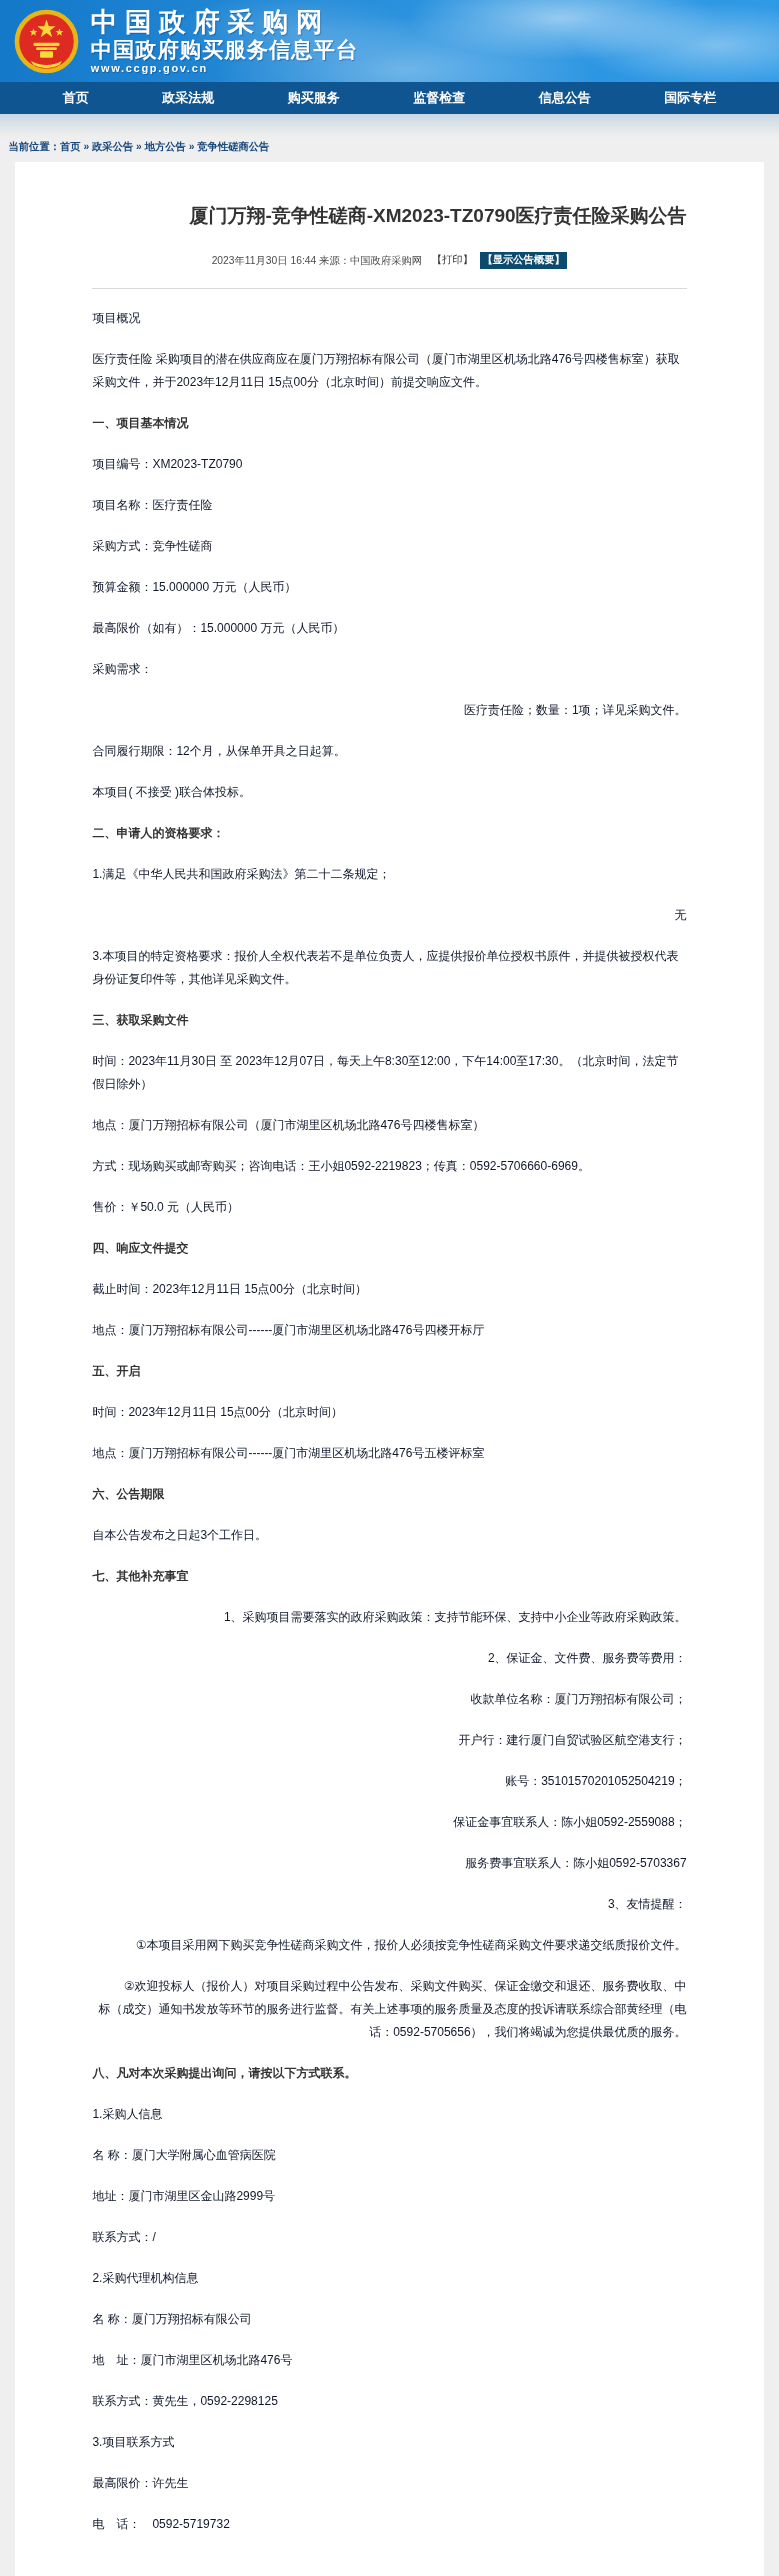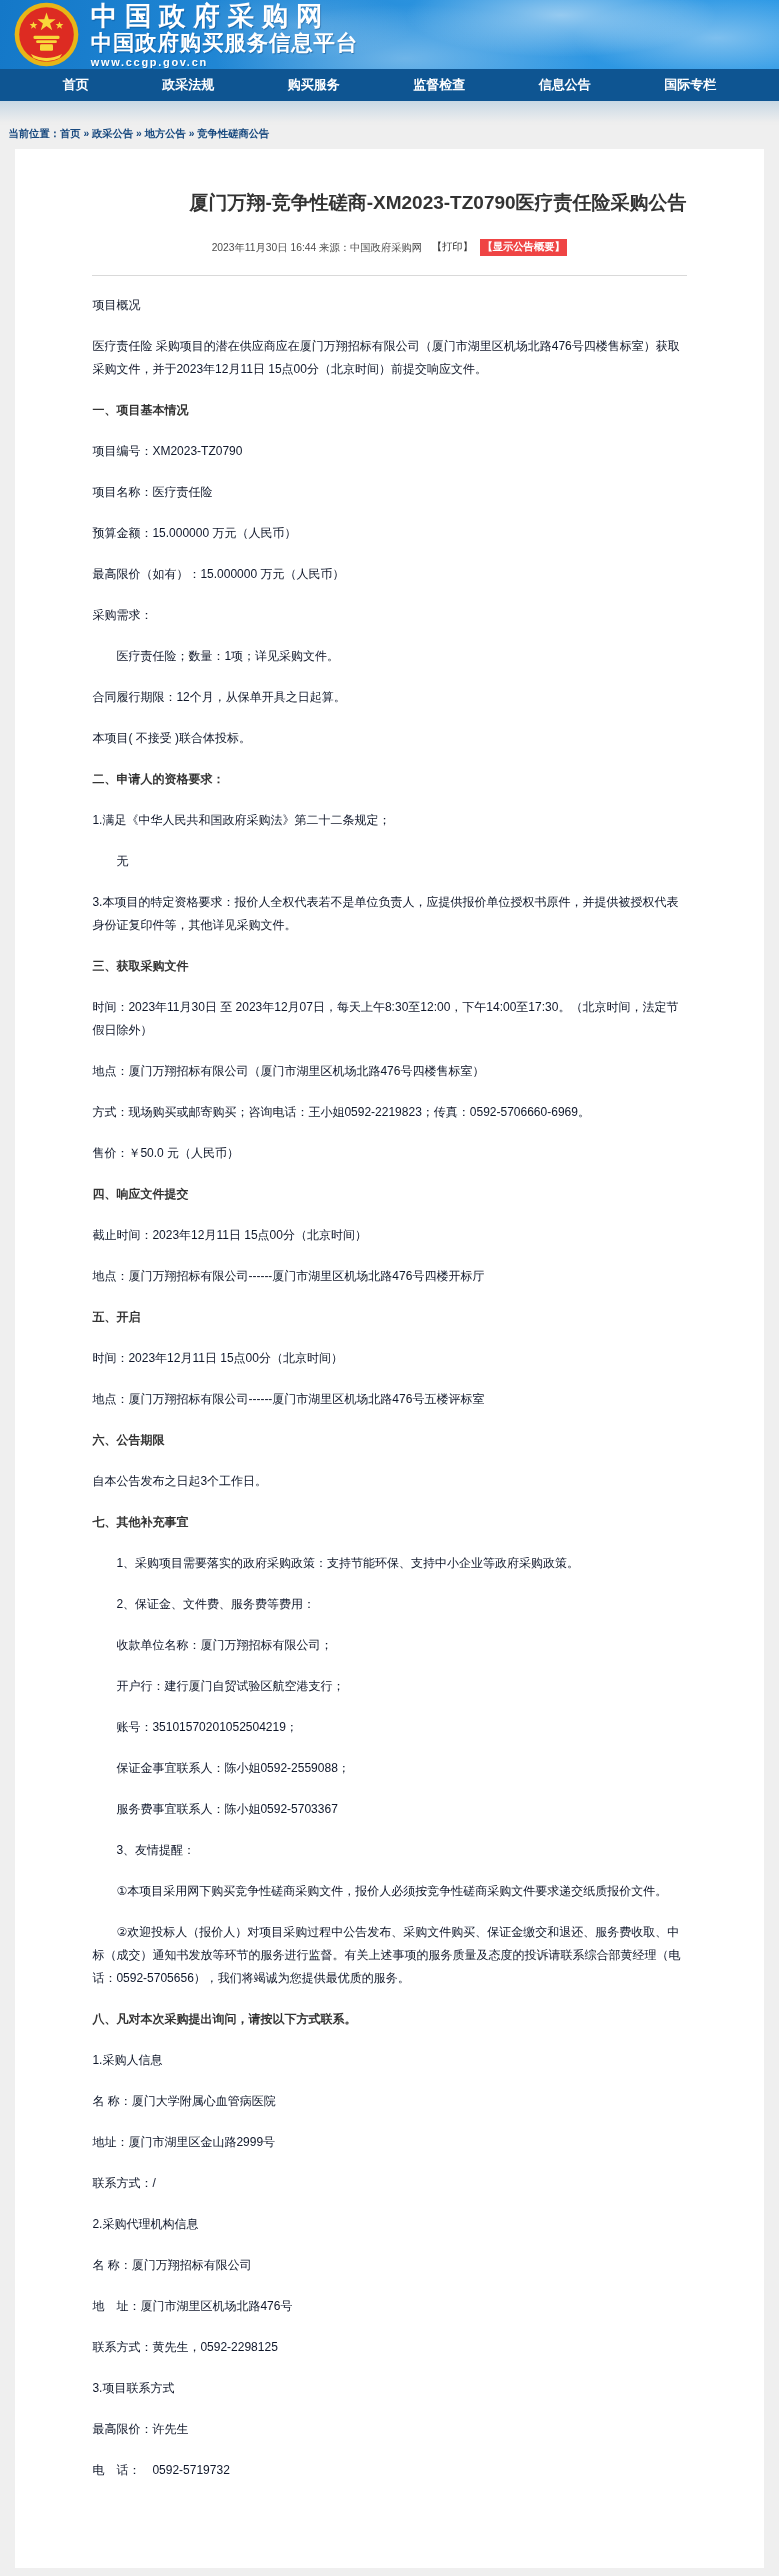--- a/index.html
+++ b/index.html
@@ -6,21 +6,21 @@
   html { background: #efefef; }
   body {
     width: 779px;
     margin: 0 auto;
     font-family: "Liberation Sans", "DejaVu Sans", sans-serif;
     background: #efefef;
   }
 
   
   .banner {
-    height: 69px;
+    height: 82px;
     display: flex;
     align-items: center;
     padding-left: 13.7px;
     background:
       radial-gradient(ellipse 222px 60px at 72% 22%, rgba(255,255,255,.50), rgba(255,255,255,0) 70%),
       radial-gradient(ellipse 273px 77px at 52% 85%, rgba(255,255,255,.32), rgba(255,255,255,0) 70%),
       radial-gradient(ellipse 205px 60px at 92% 55%, rgba(255,255,255,.38), rgba(255,255,255,0) 70%),
       radial-gradient(ellipse 171px 51px at 38% 35%, rgba(255,255,255,.18), rgba(255,255,255,0) 70%),
       linear-gradient(100deg, #1478c8 0%, #2b93df 55%, #2f9ae6 100%);
     overflow: hidden;
@@ -72,37 +72,37 @@
     margin-top: 22px;
     text-align: center;
     font-size: 10.3px;
     color: #4c4c4c;
   }
   .article-meta .print { margin-left: 6.8px; cursor: pointer; color: #333; }
   .summary-badge {
     display: inline-block;
     margin-left: 4px;
     padding: 1.7px 2.6px;
-    background: #ef4444;
+    background: #0c4a6e;
     color: #fff;
     font-weight: bold;
     cursor: pointer;
   }
   .divider { border-bottom: 0.9px solid #d9d9d9; margin-top: 19px; }
 
   .article-body { margin-top: 12px; }
   .para {
     font-size: 12px;
     color: #0f172a;
     line-height: 23px;
     margin: 18px 0;
     word-break: break-all;
   }
   .para.bold { font-weight: bold; color: #333; }
-  .para.indent { text-indent: 2em; }
+  .para.indent { text-indent: 2em; text-align: right; }
 </style>
 </head>
 <body>
 
 <div class="banner">
   <svg class="emblem" viewBox="0 0 100 100">
     <circle cx="50" cy="50" r="49" fill="#e8b517"></circle>
     <circle cx="50" cy="50" r="42" fill="#dd2b22"></circle>
     <polygon fill="#f9d83a" points="50,16 53.5,26.5 64,26.5 55.5,33 58.8,43.5 50,37 41.2,43.5 44.5,33 36,26.5 46.5,26.5"></polygon>
     <polygon fill="#f9d83a" points="30,30 31.6,34 36,34 32.5,36.8 33.8,41 30,38.4 26.2,41 27.5,36.8 24,34 28.4,34"></polygon>
@@ -145,20 +145,21 @@
   </div>
 
   <div class="divider"></div>
 
   <div class="article-body">
       <p class="para">项目概况</p>
       <p class="para">医疗责任险 采购项目的潜在供应商应在厦门万翔招标有限公司（厦门市湖里区机场北路476号四楼售标室）获取采购文件，并于2023年12月11日 15点00分（北京时间）前提交响应文件。</p>
       <p class="para bold">一、项目基本情况</p>
       <p class="para">项目编号：XM2023-TZ0790</p>
       <p class="para">项目名称：医疗责任险</p>
+      <p class="para">采购方式：竞争性磋商</p>
       <p class="para">预算金额：15.000000 万元（人民币）</p>
       <p class="para">最高限价（如有）：15.000000 万元（人民币）</p>
       <p class="para">采购需求：</p>
       <p class="para indent">医疗责任险；数量：1项；详见采购文件。</p>
       <p class="para">合同履行期限：12个月，从保单开具之日起算。</p>
       <p class="para">本项目( 不接受 )联合体投标。</p>
       <p class="para bold">二、申请人的资格要求：</p>
       <p class="para">1.满足《中华人民共和国政府采购法》第二十二条规定；</p>
       <p class="para indent">无</p>
       <p class="para">3.本项目的特定资格要求：报价人全权代表若不是单位负责人，应提供报价单位授权书原件，并提供被授权代表身份证复印件等，其他详见采购文件。</p>

